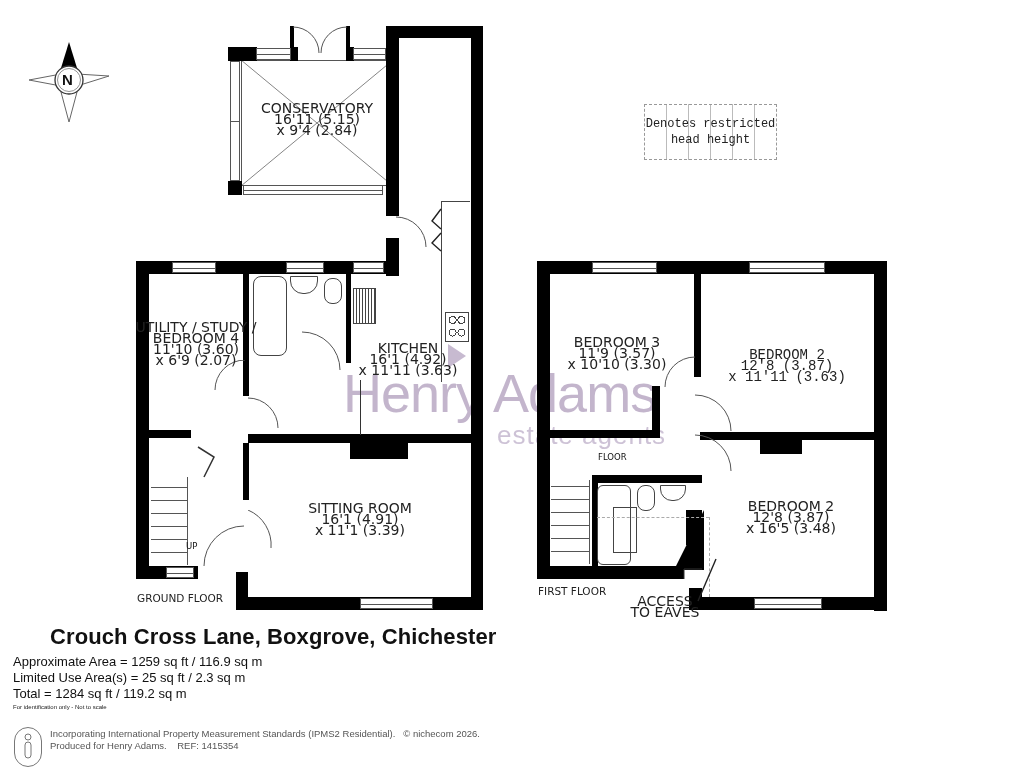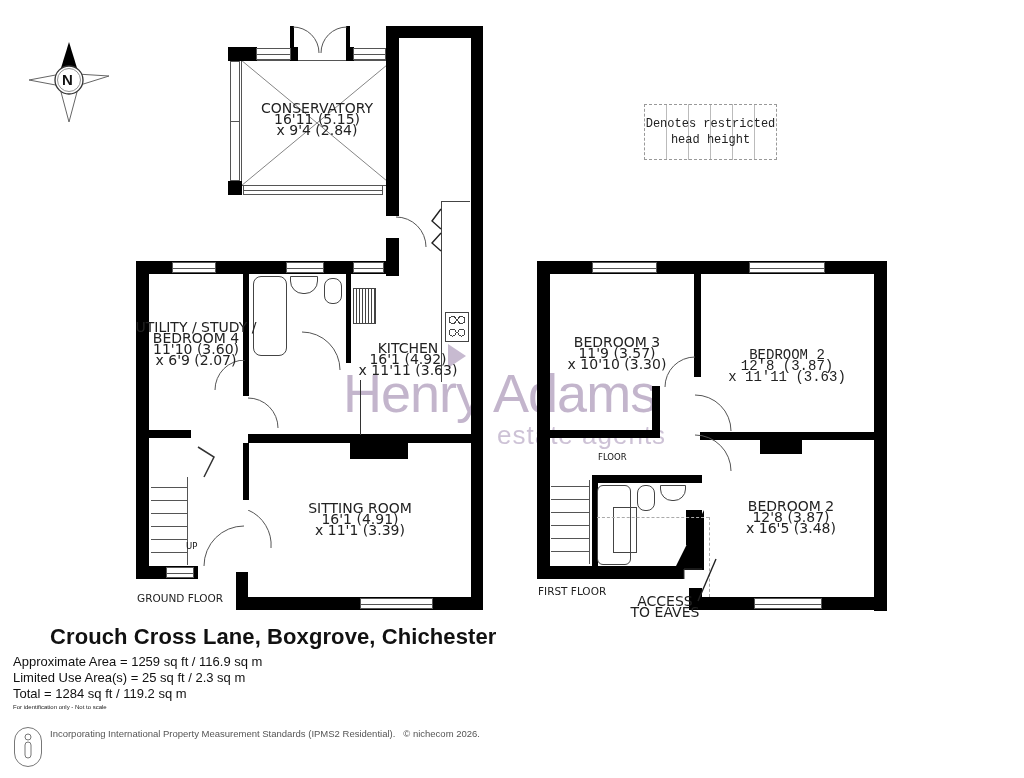--- a/index.html
+++ b/index.html
@@ -216,13 +216,14 @@
 <div class="small">For identification only - Not to scale</div>
 
 <div class="abs" style="left:14px;top:727px;width:28px;height:40px;border:1px solid #777;border-radius:14px;box-sizing:border-box;">
   <svg width="26" height="38">
       <circle cx="13" cy="9" r="3" fill="none" stroke="#777"></circle>
       <rect x="10" y="14" width="6" height="16" rx="3" fill="none" stroke="#777"></rect>
     </svg>
 </div>
 <div class="foot" style="top:728px;">
   <div><span>Incorporating International Property Measurement Standards (IPMS2 Residential).</span>&nbsp;&nbsp;&nbsp;<span>© nichecom 2026.</span></div>
+  <div style="white-space:pre;">Produced for Henry Adams.    REF: 1415354</div>
 </div>
 
 </body></html>

